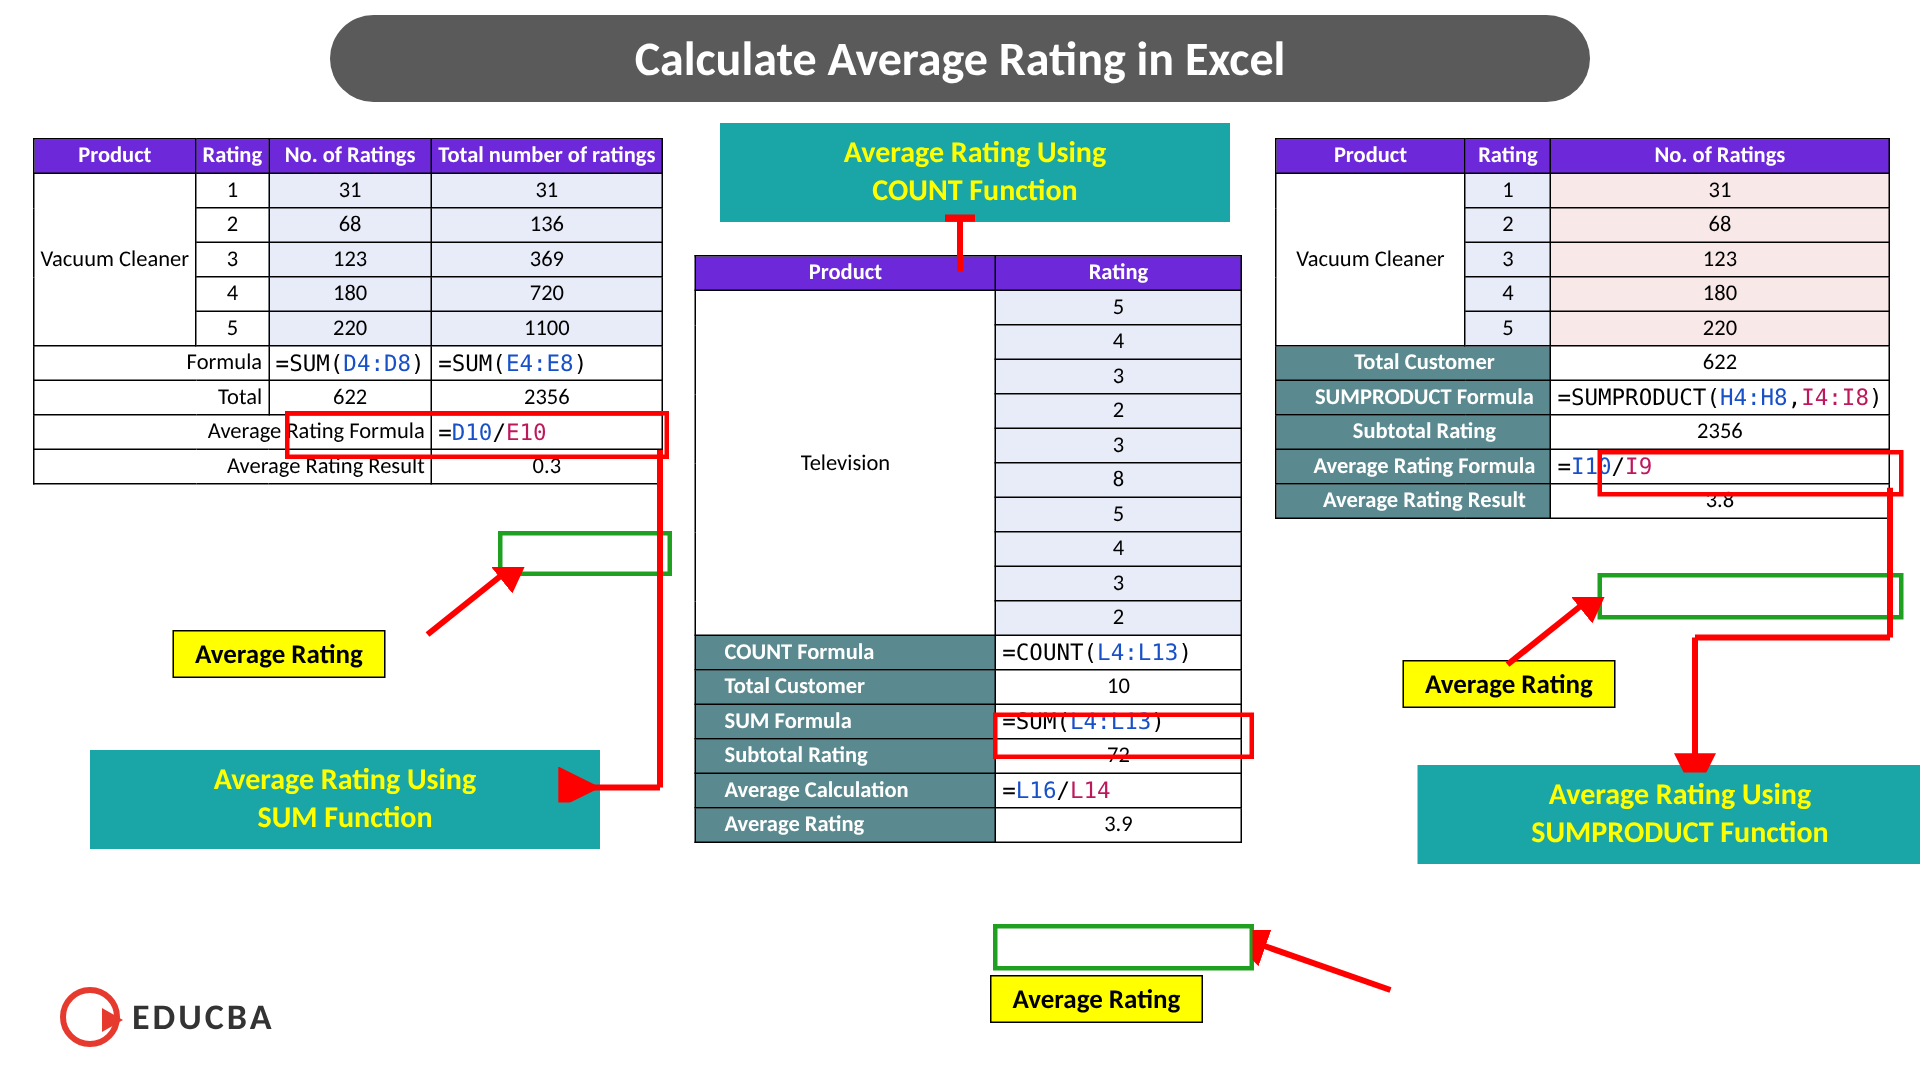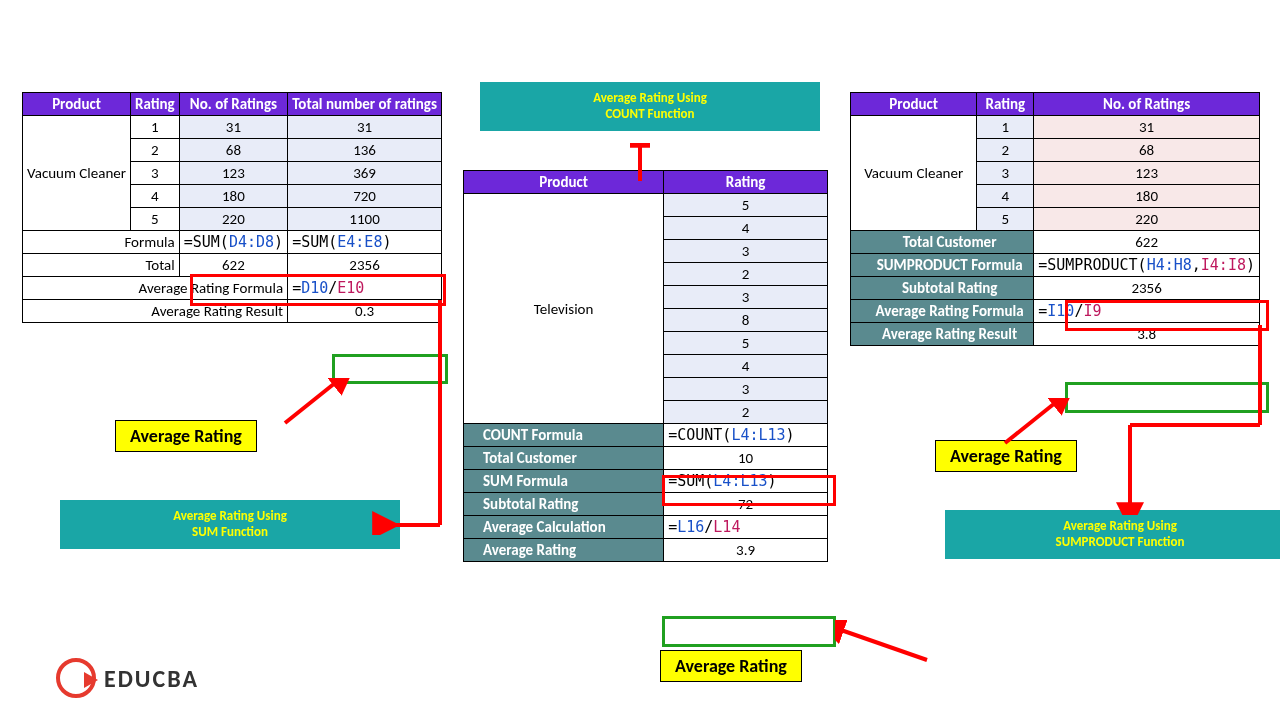--- a/index.html
+++ b/index.html
@@ -11,31 +11,32 @@
   .tbl .lab{background:#5a8a8f;color:#fff;font-weight:700;text-align:left;padding-left:19px}
   .tbl .lab2{text-align:right;padding-left:4px}
   .sel-blue{background:#e8ecf8!important}
   .sel-pink{background:#f8e8e8!important}
   .formula{text-align:left!important;font-family:Consolas,monospace}
   .formula .bl{color:#1850c8}
   .formula .rd{color:#be185d}
   .red-box{position:absolute;border:3px solid #ff0000;pointer-events:none}
   .green-box{position:absolute;border:3px solid #20a020;pointer-events:none}
   .tag-yellow{position:absolute;background:#ffff00;border:1px solid #000;font-weight:700;font-size:18px;padding:4px 14px}
-  .tag-teal{position:absolute;background:#1aa6a6;color:#ffff00;font-weight:700;font-size:13px;text-align:center;padding:8px 20px;line-height:1.25}
+  .tag-teal{position:absolute;background:#1aa6a6;color:#ffff00;font-weight:700;font-size:20px;text-align:center;padding:8px 20px;line-height:1.25}
   .arrow{position:absolute;pointer-events:none}
-  .logo{position:absolute;left:56px;bottom:22px;display:flex;align-items:center;gap:8px;font-weight:700;font-size:24px;letter-spacing:2px;color:#333}
+  .logo{position:absolute;left:40px;bottom:22px;display:flex;align-items:center;gap:8px;font-weight:700;font-size:24px;letter-spacing:2px;color:#333}
   .logo-mark{width:32px;height:32px;border:4px solid #e63a2e;border-radius:50%;position:relative}
   .logo-mark::after{content:"";position:absolute;right:-6px;top:10px;width:0;height:0;border-left:14px solid #e63a2e;border-top:8px solid transparent;border-bottom:8px solid transparent}
 </style>
 </head>
 <body>
 
 <div class="stage">
 
+  <div class="title-bar">Calculate Average Rating in Excel</div>
 
   <table class="tbl" style="left:22px;top:92px;width:420px">
     <tbody>
         <tr>
       <th>Product</th>
       <th>Rating</th>
       <th>No. of Ratings</th>
       <th>Total number of ratings</th>
     </tr>
     <tr>

